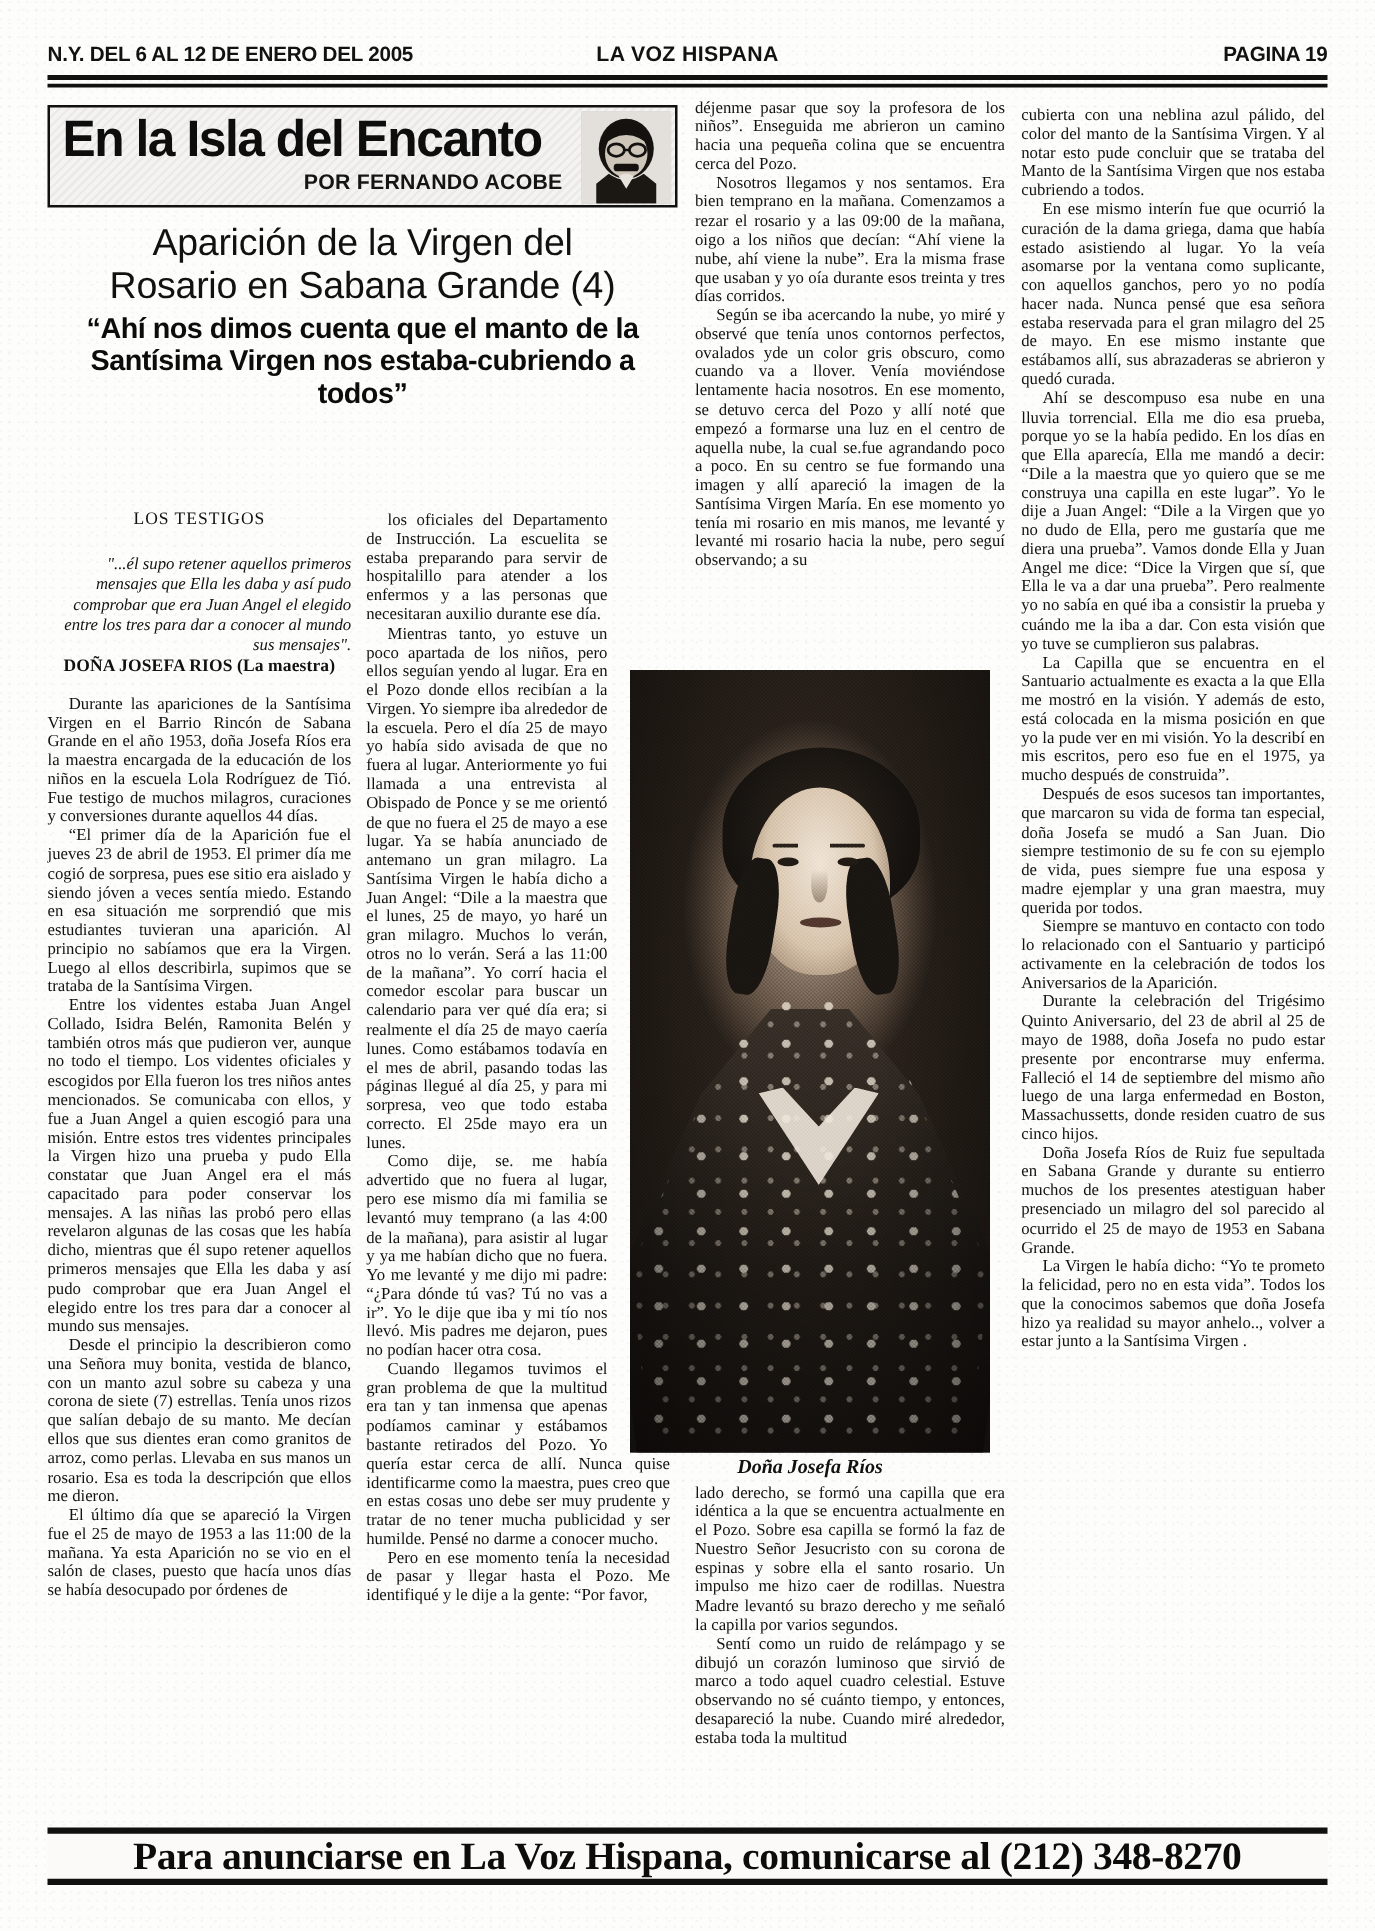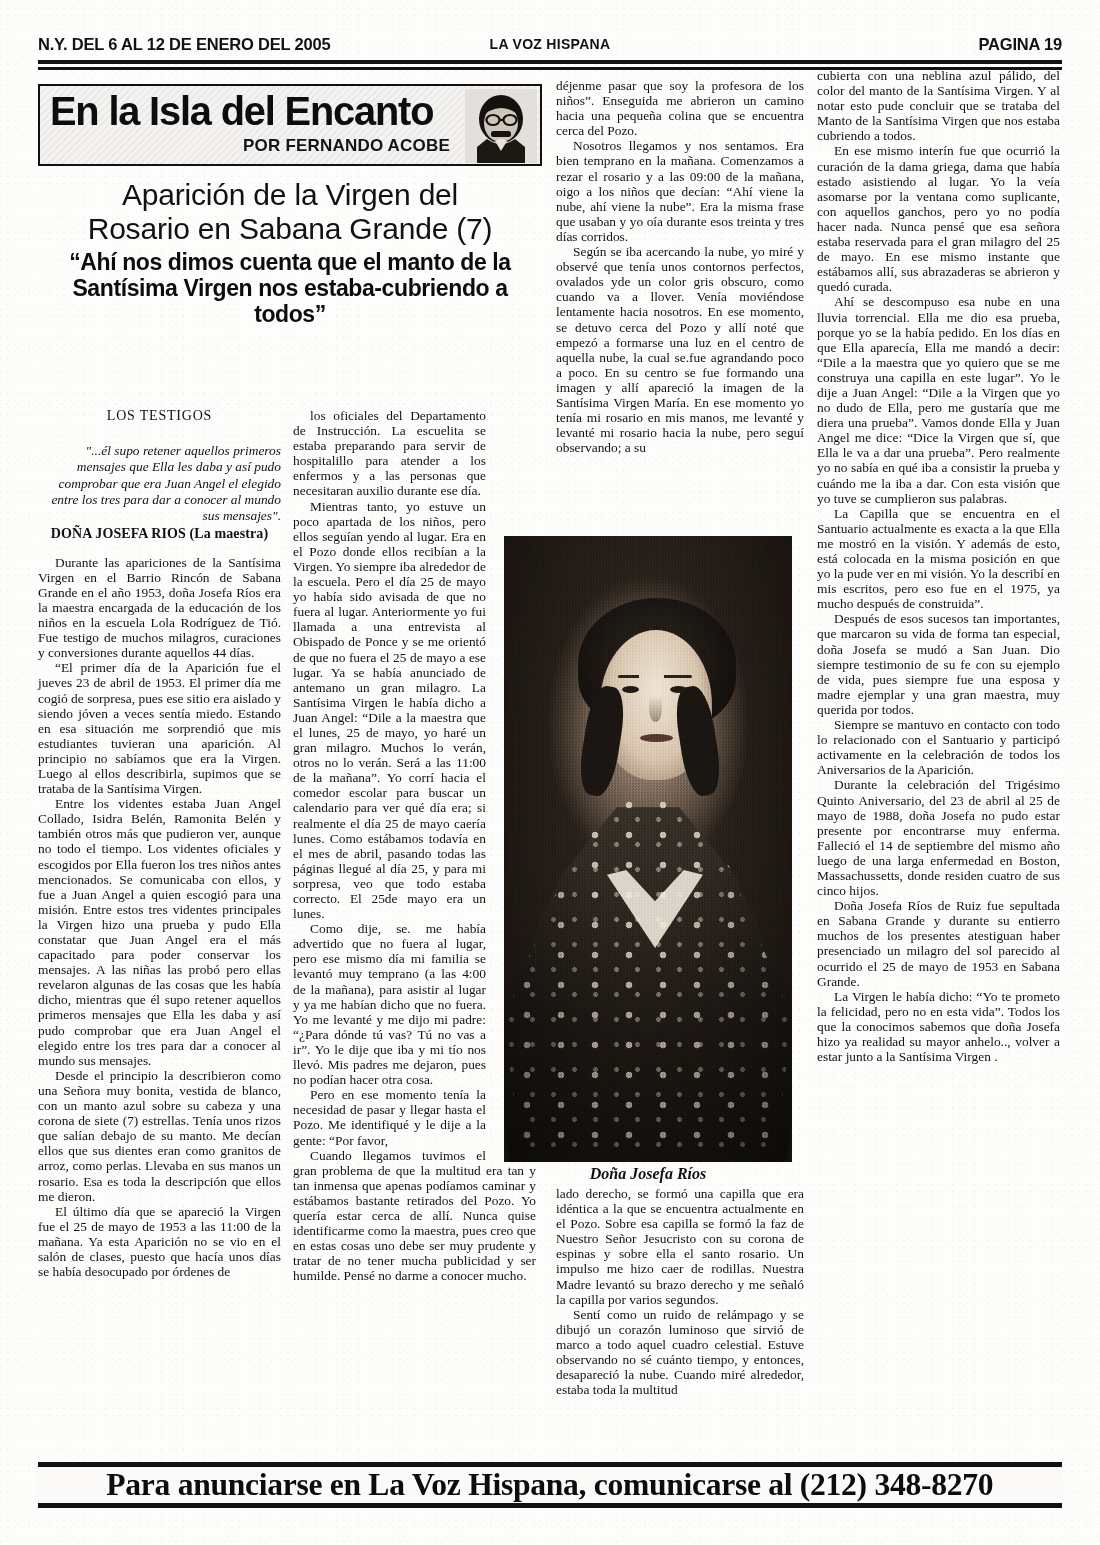--- a/index.html
+++ b/index.html
@@ -38,21 +38,21 @@
     font-family: "Liberation Sans", sans-serif;
     font-weight: bold;
     font-size: 16.5px;
     letter-spacing: -0.2px;
     color: #121212;
   }
   .masthead .mh-center {
     position: absolute;
     left: 0; right: 0;
     text-align: center;
-    font-size: 14px;
+    font-size: 17px;
     letter-spacing: 0.3px;
   }
   .mh-right { margin-left: auto; }
   .rule-thick {
     position: absolute;
     left: 38px;
     width: 1024px;
     background: #111;
   }
   .rule-a { top: 60px;  height: 4px; }
@@ -137,21 +137,21 @@
     text-align: justify;
     color: #121212;
     hyphens: manual;
   }
   .col p { margin: 0; text-indent: 17px; }
   .col p.noind { text-indent: 0; }
 
   #col1 { left: 38px;  top: 408px;  width: 243px; }
   #col2 { left: 293px; top: 408px;  width: 243px; }
   #col3 { left: 556px; top: 78px;   width: 248px; }
-  #col4 { left: 817px; top: 68px;   width: 243px; }
+  #col4 { left: 817px; top: 84px;   width: 243px; }
 
   .testigos {
     font-family: "Liberation Serif", serif;
     font-size: 14px;
     letter-spacing: 0.8px;
     text-align: center;
     margin-bottom: 20px;
   }
   .pullquote {
     font-style: italic;
@@ -352,42 +352,42 @@
         <rect x="34" y="30" width="5" height="2" fill="#141210"></rect>
         <rect x="26" y="42" width="20" height="6" rx="2.5" fill="#14110e"></rect>
         <path d="M22 50 q14 10 28 0 l10 8 v16 h-48 v-16z" fill="#1b1713"></path>
         <path d="M30 52 l6 10 l6 -10 l-4 -2 h-4z" fill="#e8e3da"></path>
       </svg>
     </div>
   </div>
 
   <div class="headline-wrap">
     <div class="kicker">Aparición de la Virgen del</div>
-    <div class="kicker">Rosario en Sabana Grande (7)</div>
+    <div class="kicker">Rosario en Sabana Grande (4)</div>
     <div class="headline">“Ahí nos dimos cuenta que el manto de la Santísima Virgen nos estaba-cubriendo a todos”</div>
   </div>
 
   <div class="col" id="col1">
     <div class="testigos">LOS TESTIGOS</div>
     <div class="pullquote">"...él supo retener aquellos primeros mensajes que Ella les daba y así pudo comprobar que era Juan Angel el elegido entre los tres para dar a conocer al mundo sus mensajes".</div>
     <div class="attrib">DOÑA JOSEFA RIOS (La maestra)</div>
     <p>Durante las apariciones de la Santísima Virgen en el Barrio Rincón de Sabana Grande en el año 1953, doña Josefa Ríos era la maestra encargada de la educación de los niños en la escuela Lola Rodríguez de Tió. Fue testigo de muchos milagros, curaciones y conversiones durante aquellos 44 días.</p>
     <p>“El primer día de la Aparición fue el jueves 23 de abril de 1953. El primer día me cogió de sorpresa, pues ese sitio era aislado y siendo jóven a veces sentía miedo. Estando en esa situación me sorprendió que mis estudiantes tuvieran una aparición. Al principio no sabíamos que era la Virgen. Luego al ellos describirla, supimos que se trataba de la Santísima Virgen.</p>
     <p>Entre los videntes estaba Juan Angel Collado, Isidra Belén, Ramonita Belén y también otros más que pudieron ver, aunque no todo el tiempo. Los videntes oficiales y escogidos por Ella fueron los tres niños antes mencionados. Se comunicaba con ellos, y fue a Juan Angel a quien escogió para una misión. Entre estos tres videntes principales la Virgen hizo una prueba y pudo Ella constatar que Juan Angel era el más capacitado para poder conservar los mensajes. A las niñas las probó pero ellas revelaron algunas de las cosas que les había dicho, mientras que él supo retener aquellos primeros mensajes que Ella les daba y así pudo comprobar que era Juan Angel el elegido entre los tres para dar a conocer al mundo sus mensajes.</p>
     <p>Desde el principio la describieron como una Señora muy bonita, vestida de blanco, con un manto azul sobre su cabeza y una corona de siete (7) estrellas. Tenía unos rizos que salían debajo de su manto. Me decían ellos que sus dientes eran como granitos de arroz, como perlas. Llevaba en sus manos un rosario. Esa es toda la descripción que ellos me dieron.</p>
     <p>El último día que se apareció la Virgen fue el 25 de mayo de 1953 a las 11:00 de la mañana. Ya esta Aparición no se vio en el salón de clases, puesto que hacía unos días se había desocupado por órdenes de</p>
   </div>
 
   <div class="col" id="col2">
     <div class="wrap-right" style="float:right;width:50px;height:626px;shape-outside:inset(0);margin-top:128px;"></div>
     <p>los oficiales del Departamento de Instrucción. La escuelita se estaba preparando para servir de hospitalillo para atender a los enfermos y a las personas que necesitaran auxilio durante ese día.</p>
     <p>Mientras tanto, yo estuve un poco apartada de los niños, pero ellos seguían yendo al lugar. Era en el Pozo donde ellos recibían a la Virgen. Yo siempre iba alrededor de la escuela. Pero el día 25 de mayo yo había sido avisada de que no fuera al lugar. Anteriormente yo fui llamada a una entrevista al Obispado de Ponce y se me orientó de que no fuera el 25 de mayo a ese lugar. Ya se había anunciado de antemano un gran milagro. La Santísima Virgen le había dicho a Juan Angel: “Dile a la maestra que el lunes, 25 de mayo, yo haré un gran milagro. Muchos lo verán, otros no lo verán. Será a las 11:00 de la mañana”. Yo corrí hacia el comedor escolar para buscar un calendario para ver qué día era; si realmente el día 25 de mayo caería lunes. Como estábamos todavía en el mes de abril, pasando todas las páginas llegué al día 25, y para mi sorpresa, veo que todo estaba correcto. El 25de mayo era un lunes.</p>
     <p>Como dije, se. me había advertido que no fuera al lugar, pero ese mismo día mi familia se levantó muy temprano (a las 4:00 de la mañana), para asistir al lugar y ya me habían dicho que no fuera. Yo me levanté y me dijo mi padre: “¿Para dónde tú vas? Tú no vas a ir”. Yo le dije que iba y mi tío nos llevó. Mis padres me dejaron, pues no podían hacer otra cosa.</p>
+    <p>Cuando llegamos tuvimos el gran problema de que la multitud era tan y tan inmensa que apenas podíamos caminar y estábamos bastante retirados del Pozo. Yo quería estar cerca de allí. Nunca quise identificarme como la maestra, pues creo que en estas cosas uno debe ser muy prudente y tratar de no tener mucha publicidad y ser humilde. Pensé no darme a conocer mucho.</p>
     <p>Pero en ese momento tenía la necesidad de pasar y llegar hasta el Pozo. Me identifiqué y le dije a la gente: “Por favor,</p>
-    <p>Cuando llegamos tuvimos el gran problema de que la multitud era tan y tan inmensa que apenas podíamos caminar y estábamos bastante retirados del Pozo. Yo quería estar cerca de allí. Nunca quise identificarme como la maestra, pues creo que en estas cosas uno debe ser muy prudente y tratar de no tener mucha publicidad y ser humilde. Pensé no darme a conocer mucho.</p>
     <p></p>
   </div>
 
   <div class="col" id="col3">
     <p class="noind">déjenme pasar que soy la profesora de los niños”. Enseguida me abrieron un camino hacia una pequeña colina que se encuentra cerca del Pozo.</p>
     <p>Nosotros llegamos y nos sentamos. Era bien temprano en la mañana. Comenzamos a rezar el rosario y a las 09:00 de la mañana, oigo a los niños que decían: “Ahí viene la nube, ahí viene la nube”. Era la misma frase que usaban y yo oía durante esos treinta y tres días corridos.</p>
     <p>Según se iba acercando la nube, yo miré y observé que tenía unos contornos perfectos, ovalados yde un color gris obscuro, como cuando va a llover. Venía moviéndose lentamente hacia nosotros. En ese momento, se detuvo cerca del Pozo y allí noté que empezó a formarse una luz en el centro de aquella nube, la cual se.fue agrandando poco a poco. En su centro se fue formando una imagen y allí apareció la imagen de la Santísima Virgen María. En ese momento yo tenía mi rosario en mis manos, me levanté y levanté mi rosario hacia la nube, pero seguí observando; a su</p>
   </div>
 
   <div class="col" style="left:556px; top:1186px; width:248px;">

